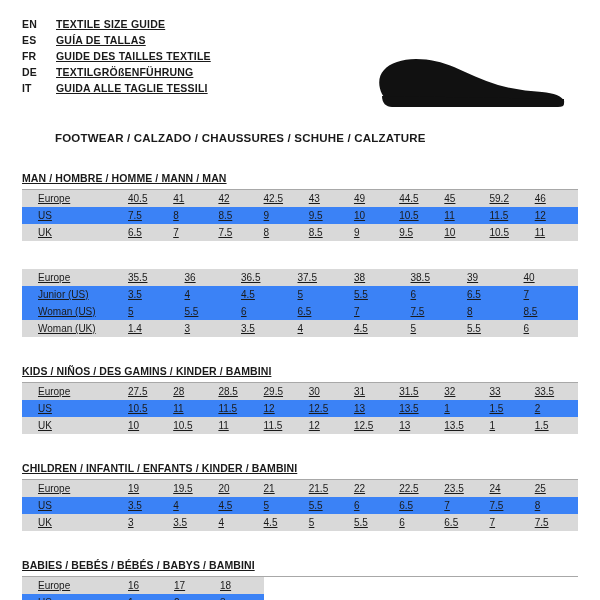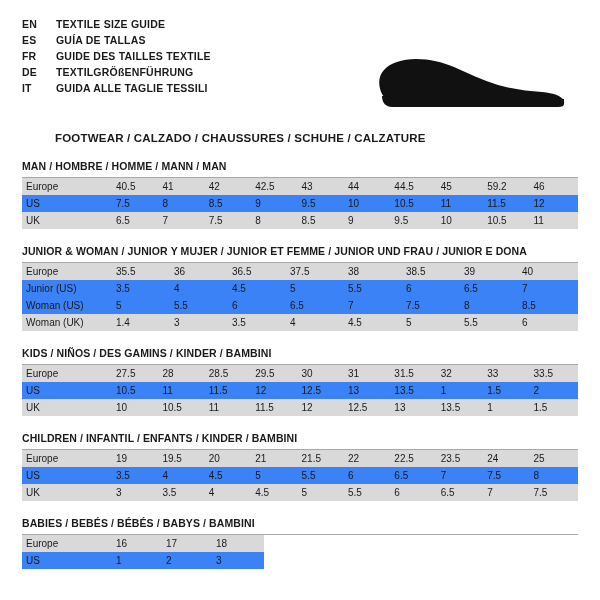--- a/index.html
+++ b/index.html
@@ -38,41 +38,43 @@
     line-height: 13px;
     margin-left: 44px;
   }
   .lang-code {
     width: 34px;
     font-weight: bold;
   }
   .lang-title {
     font-weight: bold;
     white-space: nowrap;
+    text-decoration: underline;
   }
 
   .shoe-wrap {
     position: absolute;
     right: 6px;
     top: 22px;
     width: 200px;
     height: 72px;
   }
 
   .footwear-line {
     margin-top: 14px;
     font-size: 11.5px;
     font-weight: bold;
     letter-spacing: 0.2px;
     padding-left: 33px;
   }
 
   
   .section {
-    margin-top: 16px;
+    margin-top: 28px;
+    text-decoration: underline;
   }
   .section-title {
     font-size: 10.5px;
     font-weight: bold;
     letter-spacing: 0.1px;
     padding-bottom: 5px;
     border-bottom: 1px solid #a8a8a8;
     margin-bottom: 0;
   }
   table.size {
@@ -81,21 +83,21 @@
     font-size: 10px;
     table-layout: fixed;
   }
   table.size td {
     height: 17px;
     line-height: 17px;
     padding: 0;
     text-align: left;
   }
   table.size td.label {
-    padding-left: 4px;
+    padding-left: 16px;
     width: 88px;
   }
   table.size td.val {
     text-align: left;
     padding-left: 2px;
   }
   tr.shaded td {
     background: #d9d9d9;
   }
   tr.plain td {
@@ -155,21 +157,21 @@
     <div class="section-title">MAN / HOMBRE / HOMME / MANN / MAN</div>
     <table class="size">
       <tbody>
         <tr class="shaded">
           <td class="label">Europe</td>
           <td class="val">40.5</td>
           <td class="val">41</td>
           <td class="val">42</td>
           <td class="val">42.5</td>
           <td class="val">43</td>
-          <td class="val">44</td>
+          <td class="val">49</td>
           <td class="val">44.5</td>
           <td class="val">45</td>
           <td class="val">59.2</td>
           <td class="val">46</td>
         </tr>
         <tr class="plain">
           <td class="label">US</td>
           <td class="val">7.5</td>
           <td class="val">8</td>
           <td class="val">8.5</td>
@@ -192,21 +194,20 @@
           <td class="val">9.5</td>
           <td class="val">10</td>
           <td class="val">10.5</td>
           <td class="val">11</td>
         </tr>
       </tbody>
     </table>
   </div>
 
   <div class="section">
-    <div class="section-title">JUNIOR &amp; WOMAN / JUNIOR Y MUJER / JUNIOR ET FEMME / JUNIOR UND FRAU / JUNIOR E DONA</div>
     <table class="size">
       <tbody>
         <tr class="shaded">
           <td class="label">Europe</td>
           <td class="val">35.5</td>
           <td class="val">36</td>
           <td class="val">36.5</td>
           <td class="val">37.5</td>
           <td class="val">38</td>
           <td class="val">38.5</td>

